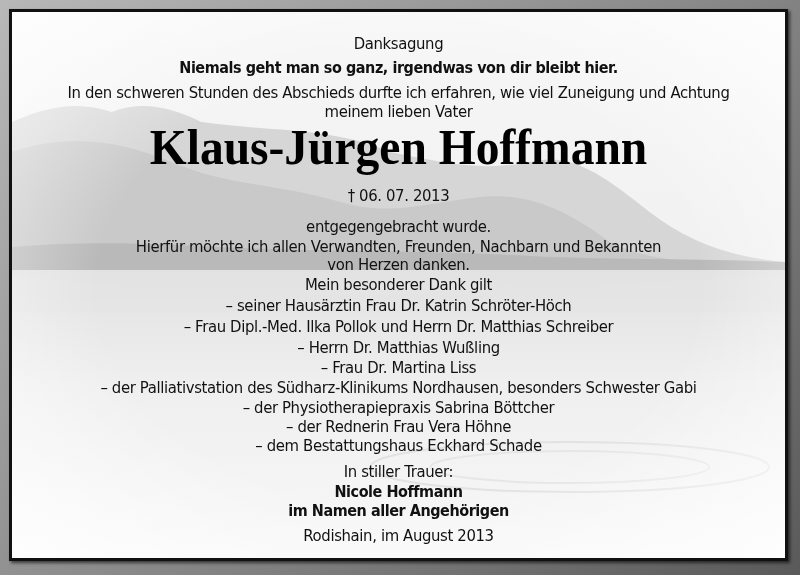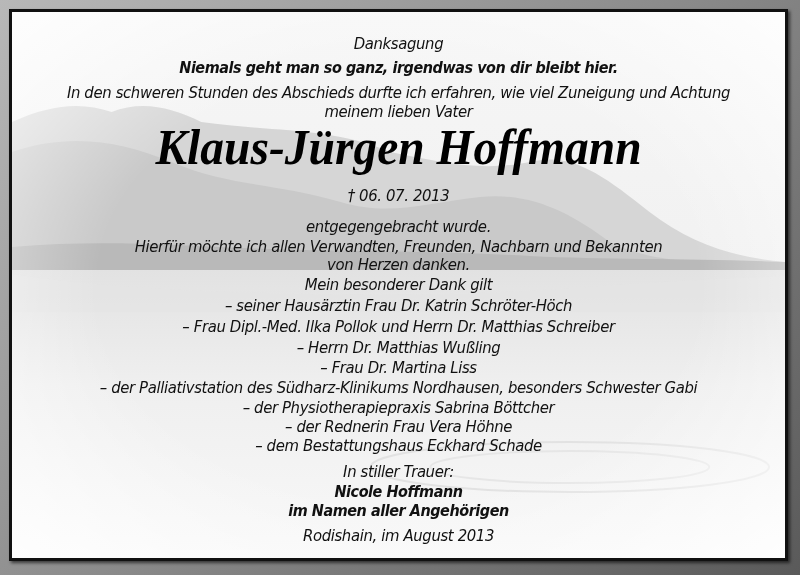--- a/index.html
+++ b/index.html
@@ -26,21 +26,21 @@
     
     .bg { position: absolute; inset: 0; }
     .bg svg { width: 100%; height: 100%; display: block; }
     .vignette {
       position: absolute; inset: 0;
       background:
         radial-gradient(ellipse at center, rgba(255,255,255,0) 55%, rgba(255,255,255,0.85) 100%);
     }
     .content {
       position: absolute; left: 0; right: 0; top: 0; bottom: 0;
-      text-align: center; color: #111; font-style: italic;
+      text-align: center; color: #111;
     }
     .line { position: absolute; left: 0; right: 0; text-align: center; white-space: nowrap; }
     .sans { font-family: "DejaVu Sans", "Liberation Sans", sans-serif; }
     .f-regular { font-size: 16px; letter-spacing: -0.4px; transform: scaleX(0.93); }
     .f-bold { font-size: 16px; font-weight: bold; letter-spacing: -0.5px; transform: scaleX(0.9); }
     .name {
       font-family: "Liberation Serif", "DejaVu Serif", serif;
       font-weight: bold; font-size: 50px; letter-spacing: 0px; color: #000;
       transform: scaleX(0.95);
     }

